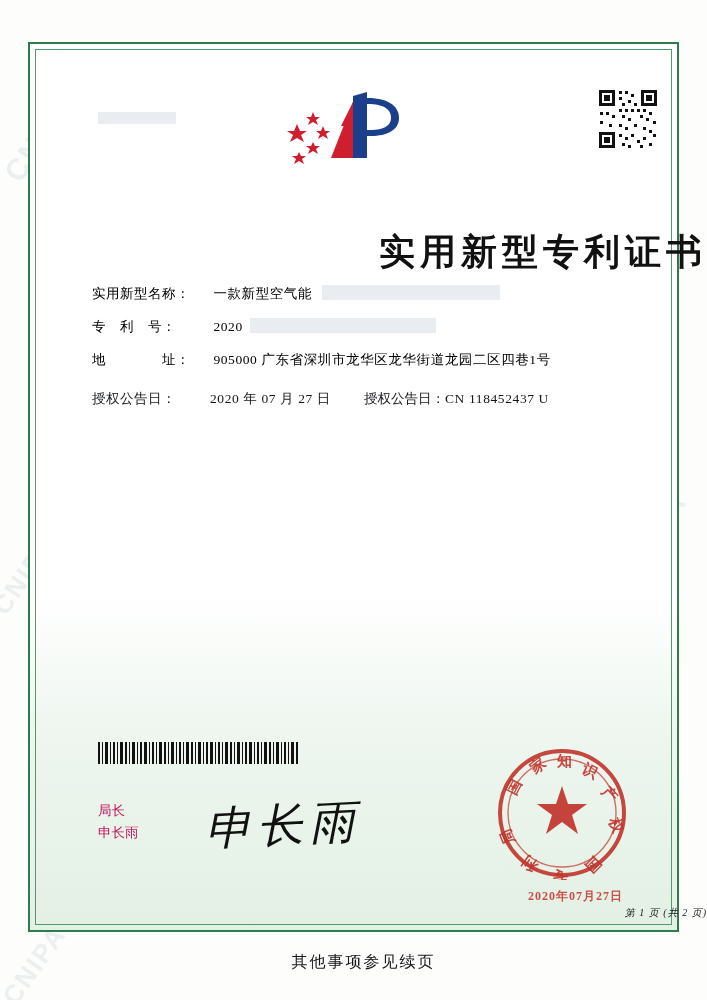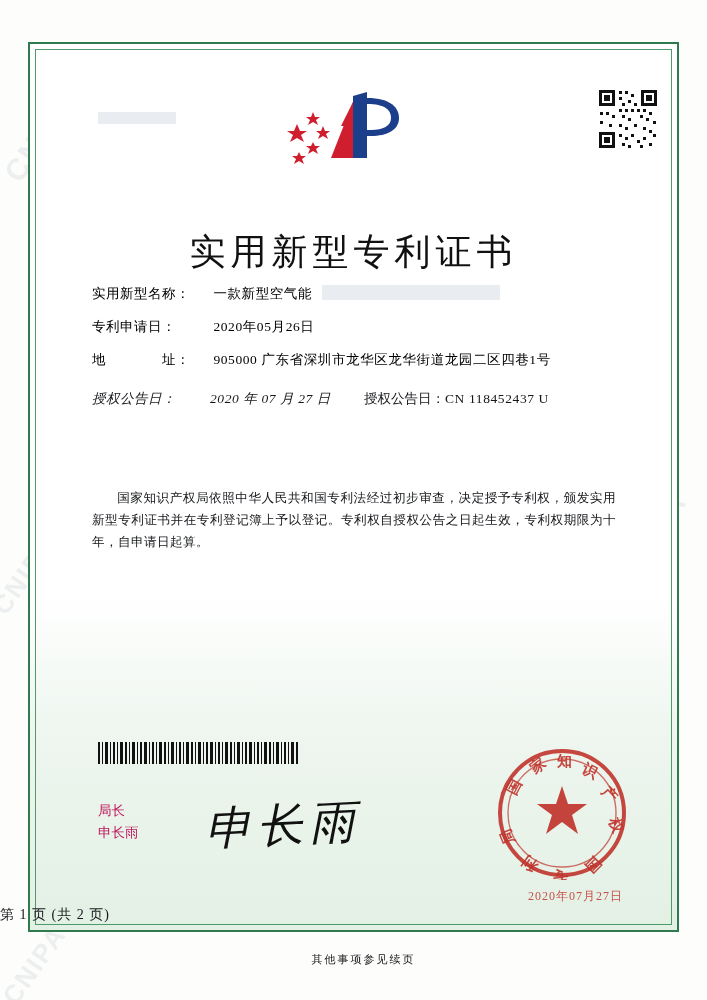--- a/index.html
+++ b/index.html
@@ -57,34 +57,34 @@
   .emblem { position: absolute; left: 50%; top: 88px; transform: translateX(-50%); width: 150px; height: 78px; }
 
   
   .qr { position: absolute; right: 48px; top: 88px; width: 62px; height: 62px; }
 
   
   .redact { position: absolute; background: #e9edf1; }
 
   .title {
     position: absolute; left: 0; right: 0; top: 204px;
-    text-align: center;
+    text-align: right;
     font-family: "Liberation Serif", serif;
-    font-weight: 400;
+    font-weight: 700;
     font-size: 36px;
     letter-spacing: 5px;
     color: #111;
   }
 
   .fields { position: absolute; left: 92px; top: 285px; width: 530px; }
   .row { position: relative; height: 33px; font-size: 13.5px; color: #000000; }
   .label { display: inline-block; width: 118px; letter-spacing: 0.5px; }
   .val { letter-spacing: 0.6px; }
   .row2 { position: relative; height: 33px; font-size: 13.5px; color: #15171a; }
-  .row2 .left { display: inline-block; width: 250px; font-style: italic; }
+  .row2 .left { display: inline-block; width: 250px; }
   .row2 .right { position: absolute; left: 272px; top: 0; }
 
   .body-text {
     position: absolute; left: 92px; top: 487px; width: 524px;
     font-size: 12.6px; line-height: 22px; color: #15171a;
     text-align: justify;
     letter-spacing: 0.4px;
   }
   .body-text p { margin: 0 0 2px 0; text-indent: 2em; }
 
@@ -100,29 +100,30 @@
     color: #111;
     letter-spacing: 6px;
     transform: rotate(-3deg);
   }
 
   .seal { position: absolute; right: 78px; top: 746px; width: 134px; height: 134px; }
   .seal-date {
     position: absolute; right: 84px; top: 888px;
     font-size: 12px; color: #c0342c; letter-spacing: 1px;
     opacity: .85;
+    font-weight: bold;
   }
 
   .page-no {
     position: absolute; left: 0; right: 0; top: 906px;
-    text-align: left; font-size: 14px; color: #15171a; letter-spacing: 1px;
+    text-align: right; font-size: 10px; color: #15171a; letter-spacing: 1px; font-style: italic;
   }
   .footer-note {
     position: absolute; left: 0; right: 0; top: 952px;
-    text-align: center; font-size: 11px; color: #15171a; letter-spacing: 2px; margin-left: 20px;
+    text-align: center; font-size: 16px; color: #15171a; letter-spacing: 2px; margin-left: 20px;
   }
 </style>
 </head>
 <body>
 
 <div id="page">
 
   <div class="wm a" style="left:-10px; top:120px;">CNIPA</div>
   <div class="wm b" style="left:480px; top:300px;">CNIPA</div>
   <div class="wm a" style="left:600px; top:520px;">CNIPA</div>
@@ -217,39 +218,39 @@
 
   <h1 class="title">实用新型专利证书</h1>
 
   <div class="fields">
     <div class="row">
       <span class="label">实用新型名称：</span>
       <span class="val">一款新型空气能</span>
       <span class="redact" style="left:230px; top:0px; width:178px; height:15px;"></span>
     </div>
     <div class="row">
-      <span class="label">专利申请日：</span>
-      <span class="val">2020年05月26日</span>
+      <span class="label">专　利　号：</span>
+      <span class="val">2020</span>
+      <span class="redact" style="left:158px; top:0px; width:186px; height:15px;"></span>
     </div>
     <div class="row">
       <span class="label">地　　　　址：</span>
       <span class="val">905000  广东省深圳市龙华区龙华街道龙园二区四巷1号</span>
     </div>
     <div class="row2" style="margin-top:6px;">
       <span class="left">
         <span class="label">授权公告日：</span><span class="val">2020 年 07 月 27 日</span>
       </span>
       <span class="right">
         <span>授权公告日：</span><span class="val">CN 118452437 U</span>
       </span>
     </div>
   </div>
 
   <div class="body-text">
-    <p>国家知识产权局依照中华人民共和国专利法经过初步审查，决定授予专利权，颁发实用新型专利证书并在专利登记簿上予以登记。专利权自授权公告之日起生效，专利权期限为十年，自申请日起算。</p>
   </div>
 
   <div class="barcode">
     <svg viewBox="0 0 200 22" width="200" height="22" preserveAspectRatio="none">
       <g fill="#111">
         <rect x="0" y="0" width="2" height="22"></rect>
           <rect x="4" y="0" width="1" height="22"></rect>
         <rect x="7" y="0" width="3" height="22"></rect>
           <rect x="12" y="0" width="1" height="22"></rect>
         <rect x="15" y="0" width="2" height="22"></rect>

